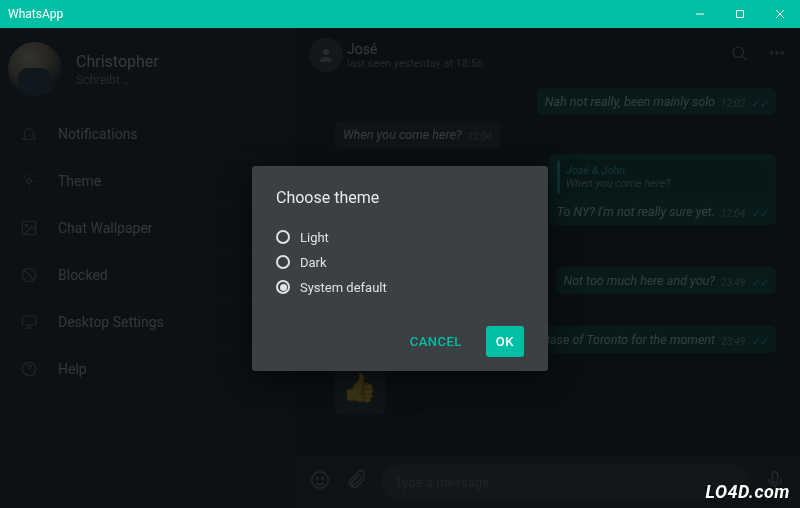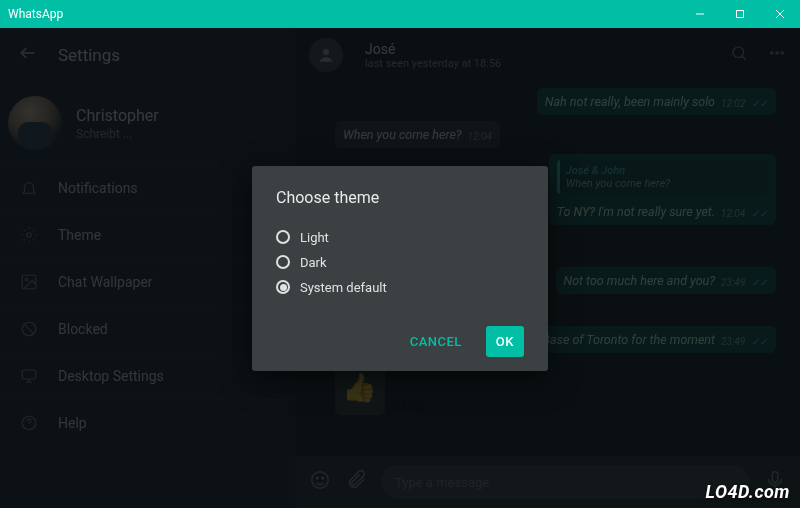--- a/index.html
+++ b/index.html
@@ -22,21 +22,21 @@
     .avatar { width: 54px; height: 54px; border-radius: 50%; background: #444; background-image: radial-gradient(circle at 40% 30%, #d9c0a8 0%, #9a7b5c 40%, #2a2a2a 70%); display:flex; align-items:flex-end; justify-content:center; overflow:hidden; }
     .avatar::after{ content:""; width:34px; height:28px; background:#2b3a4a; border-radius:10px 10px 0 0; }
     .profile-name { color: #e1e1e1; font-size: 16px; }
     .profile-status { color: #8a8d91; font-size: 12px; margin-top: 2px; }
     .settings-item { display: flex; align-items: center; gap: 20px; padding: 14px 20px; color: #b1b3b5; border-top: 1px solid rgba(255,255,255,0.04);}
     .settings-item:first-of-type{ border-top:none;}
     .settings-item svg { width: 18px; height: 18px; stroke: #7a7d80; fill: none; stroke-width: 1.6; }
     .settings-item-label { font-size: 14px; color: #d1d1d1; }
 
     .chatpane { flex: 1; background: #0d1418; display: flex; flex-direction: column; }
-    .chat-header { height: 54px; display: flex; align-items: center; padding: 0 14px; gap: 22px; }
+    .chat-header { height: 54px; display: flex; align-items: center; padding: 0 14px; gap: 4px; }
     .chat-avatar { width: 34px; height: 34px; border-radius: 50%; background: #3a3f42; display:flex; align-items:center; justify-content:center; }
     .chat-avatar svg{ width:18px; height:18px; fill:#9aa0a3;}
     .chat-title { color: #e1e1e1; font-size: 14px; }
     .chat-sub { color: #8a8d91; font-size: 11px; }
     .chat-actions { margin-left: auto; display: flex; gap: 20px; color: #8a8d91; }
     .chat-actions svg{ width:18px;height:18px; stroke:#8a8d91; fill:none; stroke-width:1.6;}
 
     .messages { flex: 1; padding: 6px 24px 6px 40px; display: flex; flex-direction: column; gap: 6px; font-size: 12.5px; overflow:hidden;}
     .msg { max-width: 320px; padding: 6px 8px; border-radius: 6px; position: relative; display:flex; align-items:flex-end; gap:6px;font-style:italic;}
     .msg .txt{ color:#e1e1e1;}
@@ -90,29 +90,20 @@
           <line x1="1" y1="1" x2="9" y2="9"></line>
           <line x1="9" y1="1" x2="1" y2="9"></line>
         </svg>
       </div>
   </div>
 </div>
 
 <div class="app">
 
   <div class="sidebar">
-    <div class="settings-header">
-      <span class="back-arrow">
-        <svg width="20" height="20" viewBox="0 0 24 24" fill="none" stroke="#b1b3b5" stroke-width="2">
-            <line x1="20" y1="12" x2="4" y2="12"></line>
-            <polyline points="10 18 4 12 10 6"></polyline>
-          </svg>
-      </span>
-      <span class="settings-title">Settings</span>
-    </div>
     <div class="profile-row">
       <div class="avatar"></div>
       <div>
         <div class="profile-name">Christopher</div>
         <div class="profile-status">Schreibt ...</div>
       </div>
     </div>
     <div class="settings-item">
       <svg viewBox="0 0 24 24">
           <path d="M18 16v-5a6 6 0 10-12 0v5l-2 3h16l-2-3z"></path>

